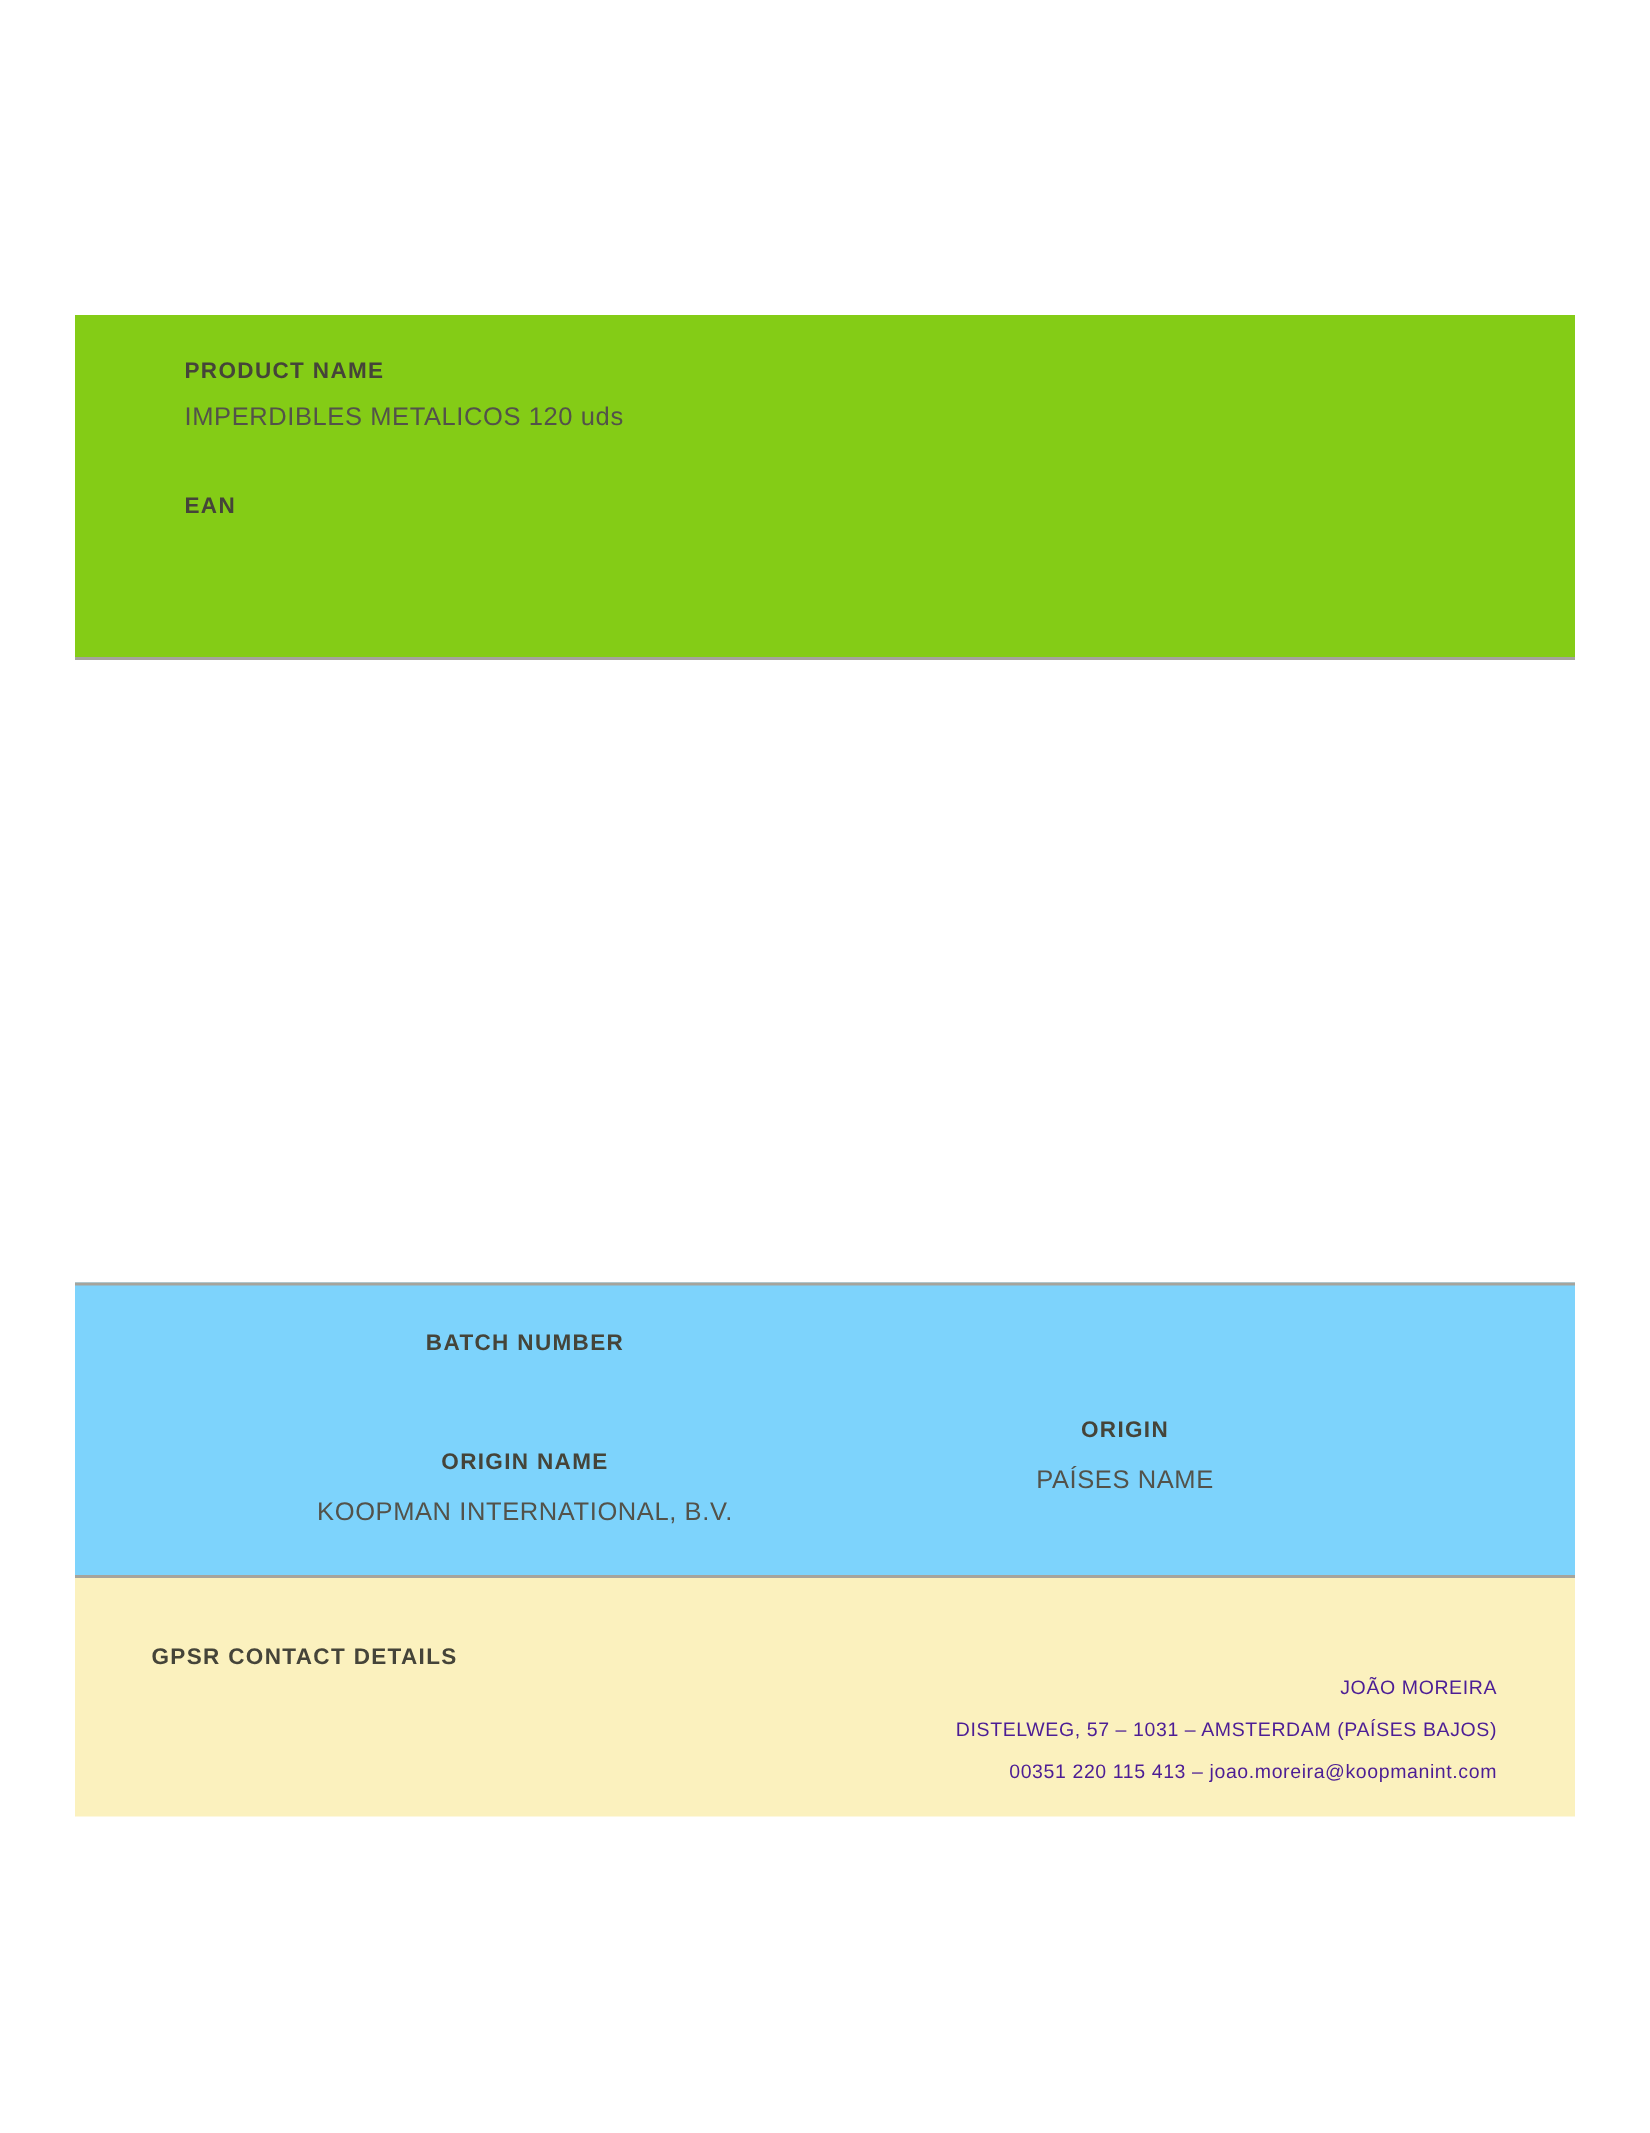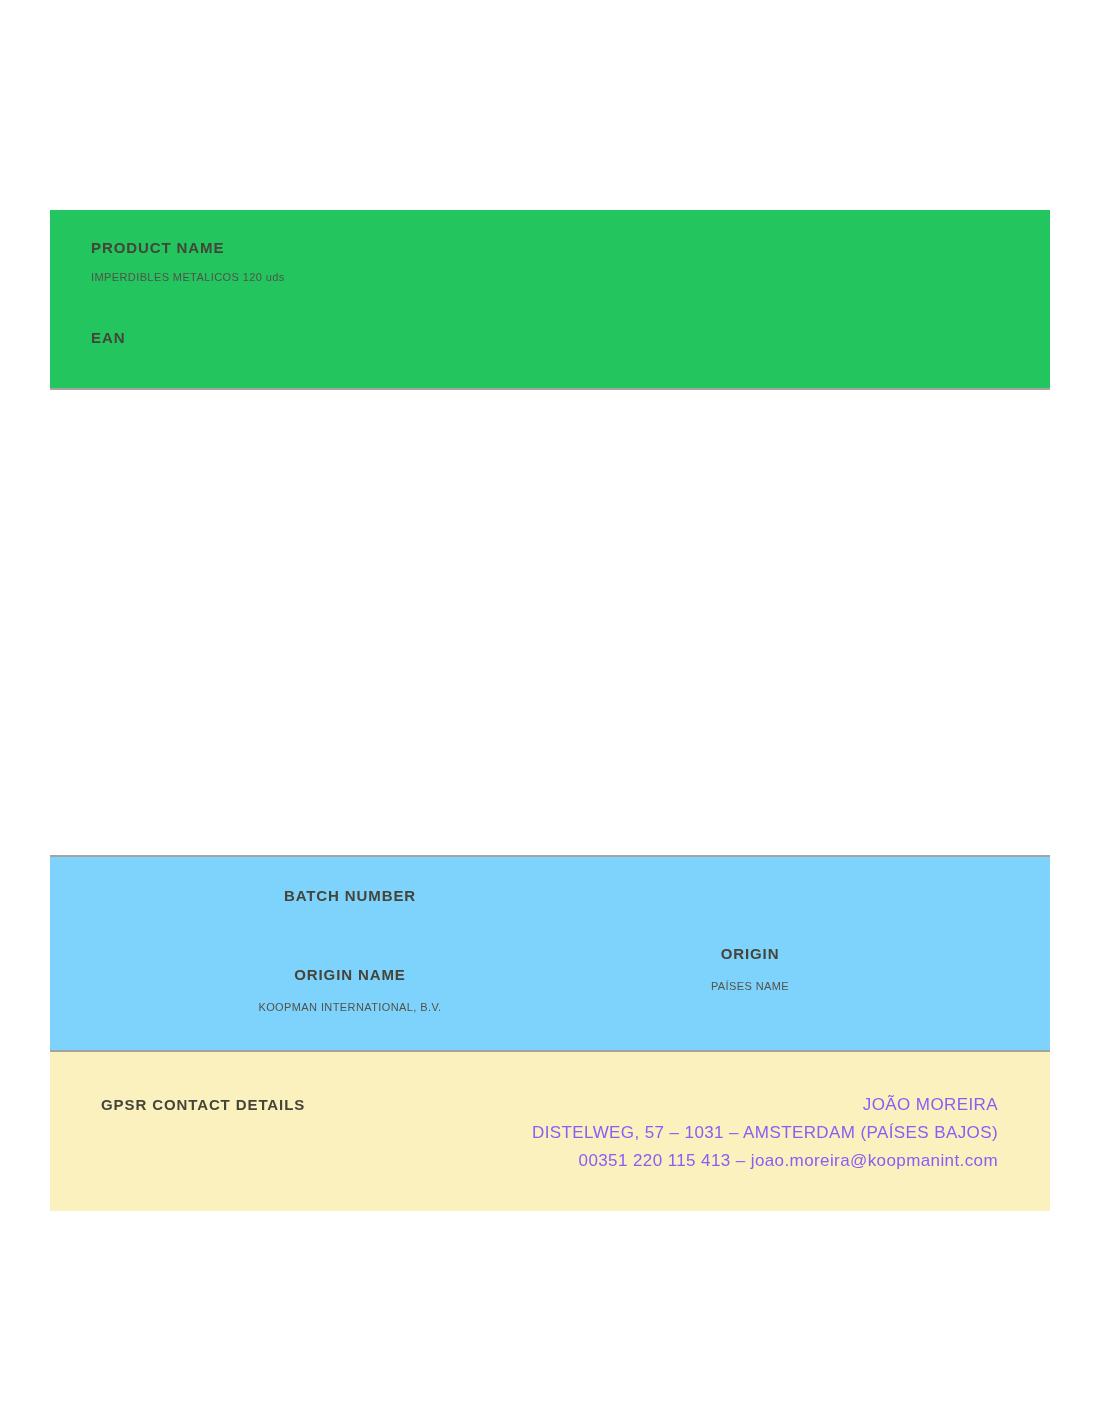--- a/index.html
+++ b/index.html
@@ -17,34 +17,34 @@
     overflow: hidden;
   }
   .panel {
     position: absolute;
     left: 50px;
     width: 1000px;
   }
   
   .panel-product {
     top: 210px;
-    height: 180px;
-    background: #22c55e;
+    height: 230px;
+    background: #84cc16;
     border-bottom: 2px solid #a5a49c;
-    padding: 27px 51px 0 41px;
+    padding: 27px 51px 0 73px;
   }
   .field-label {
     font-size: 15px;
     font-weight: bold;
     letter-spacing: 0.9px;
     color: #454439;
     line-height: 21px;
   }
   .field-value {
-    font-size: 11px;
+    font-size: 17px;
     letter-spacing: 0.4px;
     color: #53524a;
     line-height: 21px;
     margin-top: 9px;
   }
   .field + .field { margin-top: 39px; }
 
   
   .panel-details {
     top: 855px;
@@ -75,24 +75,25 @@
   .gpsr-label {
     font-size: 15px;
     font-weight: bold;
     letter-spacing: 0.9px;
     color: #454439;
     line-height: 22px;
     margin-top: 3px;
   }
   .gpsr-contact {
     text-align: right;
-    font-size: 17px;
+    font-size: 13px;
     letter-spacing: 0.4px;
-    color: #8b5cf6;
+    color: #4c1d95;
     line-height: 28px;
+    margin-top: 20px;
   }
 </style>
 </head>
 <body>
 
 <div class="page">
 
   <section class="panel panel-product">
     <div class="field">
       <div class="field-label">PRODUCT NAME</div>

